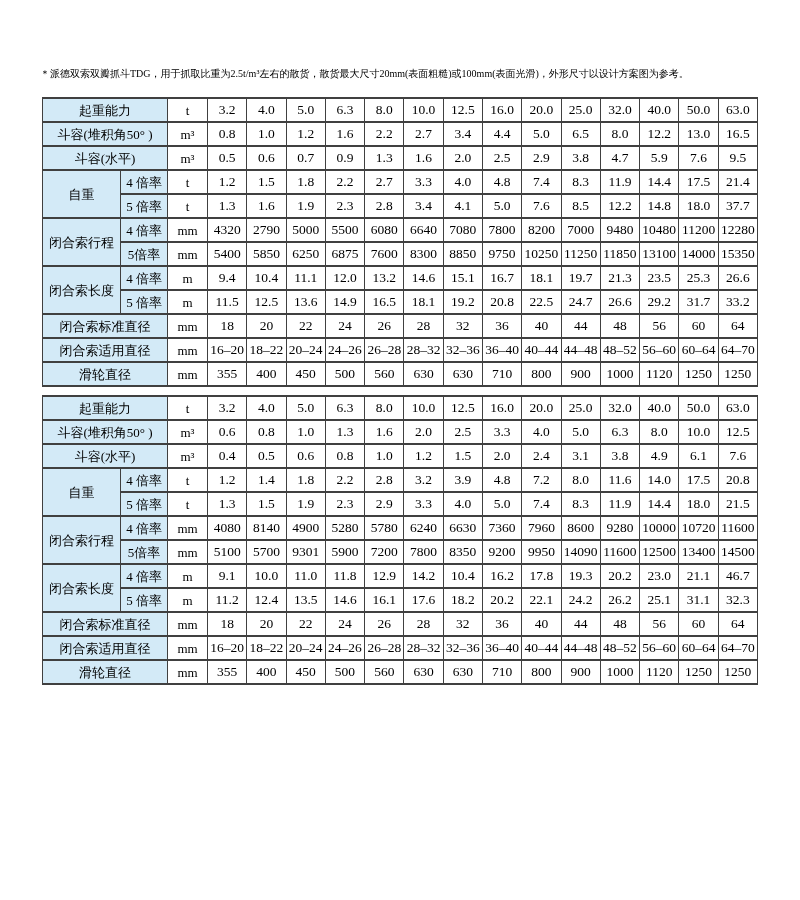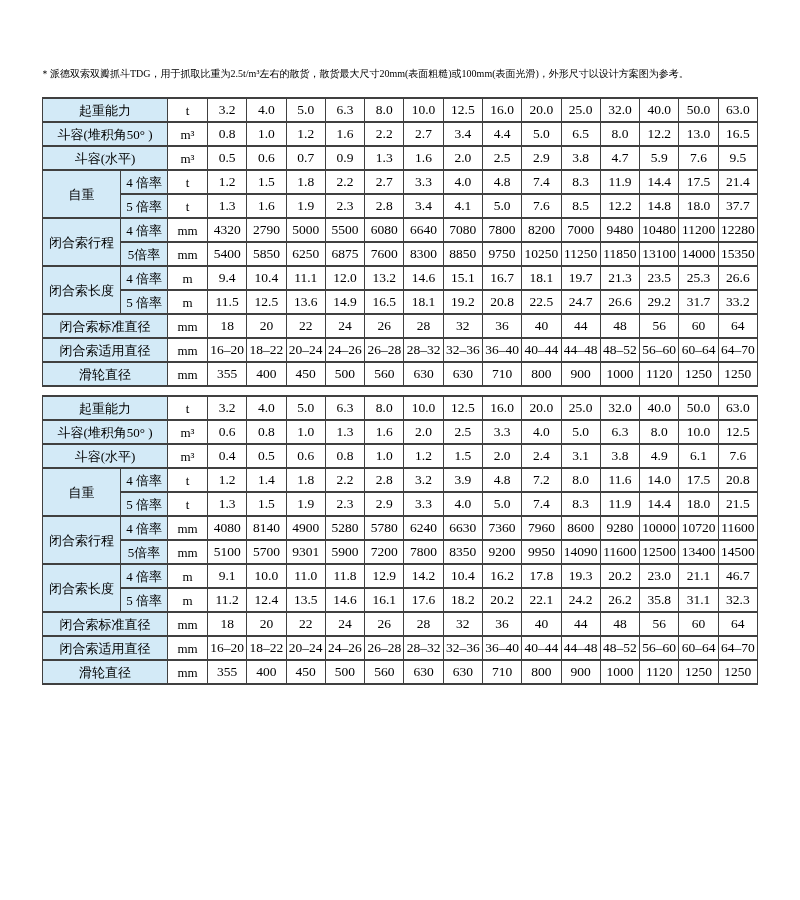--- a/index.html
+++ b/index.html
@@ -487,21 +487,21 @@
           <td>12.4</td>
           <td>13.5</td>
           <td>14.6</td>
           <td>16.1</td>
           <td>17.6</td>
           <td>18.2</td>
           <td>20.2</td>
           <td>22.1</td>
           <td>24.2</td>
           <td>26.2</td>
-          <td>35.8</td>
+          <td>25.1</td>
           <td>31.1</td>
           <td>32.3</td>
         </tr>
         <tr>
           <td class="lbl" colspan="2">闭合索标准直径</td>
           <td class="unit">mm</td>
           <td>18</td>
           <td>20</td>
           <td>22</td>
           <td>24</td>

